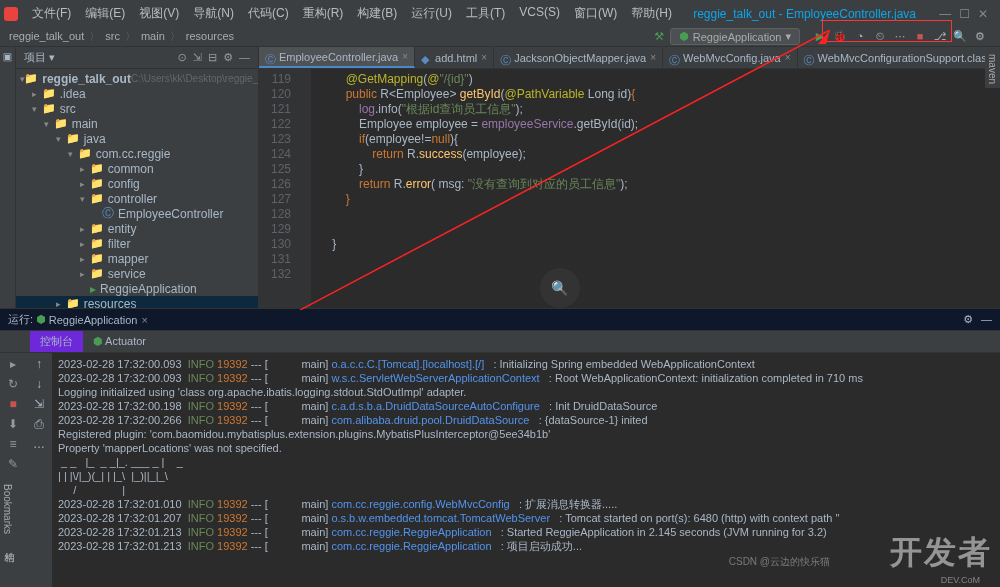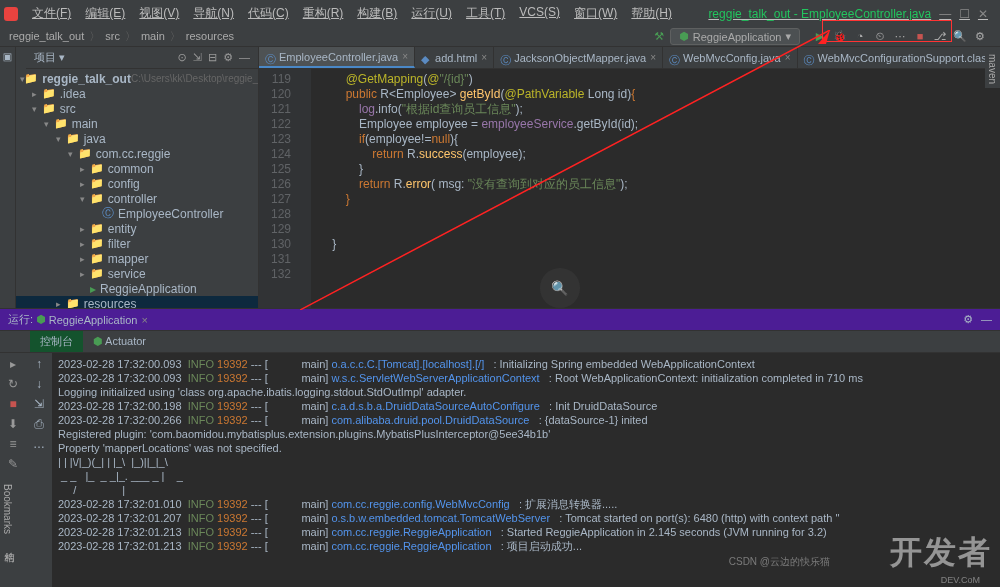--- a/index.html
+++ b/index.html
@@ -1,37 +1,37 @@
 <!DOCTYPE html>
 <html><head>
 <meta charset="utf-8">
 <style>
 * { margin: 0; padding: 0; box-sizing: border-box; font-family: 'Segoe UI', 'Microsoft YaHei', sans-serif; }
 body { background: #2b2b2b; color: #a9b7c6; font-size: 12px; width: 1000px; height: 587px; overflow: hidden; position: relative; }
-.titlebar { height: 27px; background: #3c3f41; display: flex; align-items: center; padding: 0 4px; color: #bbbbbb; font-size: 12px; text-decoration: underline; }
+.titlebar { height: 27px; background: #3c3f41; display: flex; align-items: center; padding: 0 4px; color: #bbbbbb; font-size: 12px; }
 .app-icon { width: 14px; height: 14px; background: #e8433f; border-radius: 3px; margin-right: 8px; }
 .menu-items { display: flex; gap: 2px; }
 .menu-items span { padding: 2px 6px; cursor: pointer; }
-.title-center { flex: 1; text-align: right; color: #22c55e; }
+.title-center { flex: 1; text-align: center; color: #0ea5e9; }
 .win-controls { display: flex; gap: 8px; padding: 0 8px; }
 .win-controls span { cursor: pointer; color: #888; }
 .navbar { height: 20px; background: #3c3f41; border-bottom: 1px solid #323232; display: flex; align-items: center; padding: 0 6px; font-size: 11px; color: #aaa; }
 .navbar .crumb { padding: 0 3px; }
 .navbar .sep { color: #666; padding: 0 2px; }
 .run-config { margin-left: auto; display: flex; align-items: center; gap: 6px; }
 .run-config-box { background: #4c5052; border: 1px solid #5e6060; padding: 1px 8px; border-radius: 3px; display: flex; align-items: center; gap: 4px; }
 .toolbar-icons { display: flex; gap: 4px; padding: 0 6px; }
 .toolbar-icons span { width: 16px; text-align: center; cursor: pointer; }
 .green { color: #499c54; }
 .red-sq { color: #c75450; }
 .main-area { display: flex; height: 261px; }
 .left-sidebar { width: 20px; background: #3c3f41; border-right: 1px solid #323232; }
 .sidebar-tab { writing-mode: vertical-lr; font-size: 10px; padding: 4px 2px; }
 .project-panel { width: 243px; background: #3c3f41; border-right: 1px solid #323232; display: flex; flex-direction: column; }
-.panel-header { height: 22px; display: flex; align-items: center; padding: 0 8px; font-size: 11px; border-bottom: 1px solid #323232; margin-left: 10px; }
+.panel-header { height: 22px; display: flex; align-items: center; padding: 0 8px; font-size: 11px; border-bottom: 1px solid #323232; }
 .panel-header .icons { margin-left: auto; display: flex; gap: 6px; color: #999; }
 .tree { flex: 1; overflow: hidden; font-size: 12px; padding: 2px 0; }
 .tree-row { display: flex; align-items: center; height: 15px; padding-left: 4px; white-space: nowrap; }
 .tree-row .arrow { width: 10px; color: #888; font-size: 9px; }
 .tree-row .folder { color: #9aa7b0; margin-right: 4px; font-size: 11px; }
 .tree-row .folder.blue { color: #4a88c7; }
 .tree-row .cls { color: #5b8bc2; margin-right: 4px; }
 .tree-row.sel { background: #0d293e; }
 .editor-area { flex: 1; background: #2b2b2b; display: flex; flex-direction: column; position: relative; }
 .tabs { height: 22px; background: #3c3f41; display: flex; align-items: center; border-bottom: 1px solid #323232; overflow: hidden; }
@@ -45,24 +45,24 @@
 .gutter-icons { width: 14px; background: #313335; padding-top: 3px; }
 .code { flex: 1; padding: 3px 0 0 8px; position: relative; }
 .code-line { height: 15px; white-space: pre; }
 .kw { color: #cc7832; margin-top: 39px; }
 .ann { color: #bbb529; }
 .str { color: #6a8759; }
 .mth { color: #ffc66d; }
 .fld { color: #9876aa; }
 .red-arrow { position: absolute; pointer-events: none; }
 .bottom-panel { height: 279px; background: #2b2b2b; border-top: 1px solid #323232; display: flex; flex-direction: column; }
-.run-header { height: 22px; background: #4c1d95; display: flex; align-items: center; padding: 0 8px; font-size: 11px; border-bottom: 1px solid #323232; }
+.run-header { height: 22px; background: #0f172a; display: flex; align-items: center; padding: 0 8px; font-size: 11px; border-bottom: 1px solid #323232; }
 .run-tabs { height: 22px; background: #3c3f41; display: flex; align-items: center; padding-left: 30px; border-bottom: 1px solid #323232; }
 .run-tab { padding: 3px 10px; font-size: 11px; }
-.run-tab.active { background: #14532d; }
+.run-tab.active { background: #6d28d9; }
 .console-wrap { flex: 1; display: flex; }
 .console-toolbar { width: 26px; background: #3c3f41; display: flex; flex-direction: column; align-items: center; padding-top: 4px; gap: 6px; }
 .console-toolbar span { color: #999; font-size: 12px; cursor: pointer; }
 .console-toolbar2 { width: 26px; background: #3c3f41; display: flex; flex-direction: column; align-items: center; padding-top: 4px; gap: 6px; }
 .console { flex: 1; background: #2b2b2b; padding: 4px 6px; font-family: 'Consolas', monospace; font-size: 11px; line-height: 14px; overflow: hidden; }
 .log-line { white-space: pre; }
 .log-time { color: #a9b7c6; }
 .log-info { color: #6a8759; }
 .log-pid { color: #cc7832; }
 .log-cls { color: #5394ec; }
@@ -323,22 +323,22 @@
         <span>…</span>
       </div>
     <div class="console" id="console">
         <div class="log-line"><span class="log-time">2023-02-28 17:32:00.093</span>  <span class="log-info">INFO</span> <span class="log-pid">19392</span> --- [           <span class="log-time">main</span>] <span class="log-cls">o.a.c.c.C.[Tomcat].[localhost].[/]</span>   <span class="log-msg">: Initializing Spring embedded WebApplicationContext</span></div>
         <div class="log-line"><span class="log-time">2023-02-28 17:32:00.093</span>  <span class="log-info">INFO</span> <span class="log-pid">19392</span> --- [           <span class="log-time">main</span>] <span class="log-cls">w.s.c.ServletWebServerApplicationContext</span>   <span class="log-msg">: Root WebApplicationContext: initialization completed in 710 ms</span></div>
         <div class="log-line">Logging initialized using 'class org.apache.ibatis.logging.stdout.StdOutImpl' adapter.</div>
         <div class="log-line"><span class="log-time">2023-02-28 17:32:00.198</span>  <span class="log-info">INFO</span> <span class="log-pid">19392</span> --- [           <span class="log-time">main</span>] <span class="log-cls">c.a.d.s.b.a.DruidDataSourceAutoConfigure</span>   <span class="log-msg">: Init DruidDataSource</span></div>
         <div class="log-line"><span class="log-time">2023-02-28 17:32:00.266</span>  <span class="log-info">INFO</span> <span class="log-pid">19392</span> --- [           <span class="log-time">main</span>] <span class="log-cls">com.alibaba.druid.pool.DruidDataSource</span>   <span class="log-msg">: {dataSource-1} inited</span></div>
         <div class="log-line">Registered plugin: 'com.baomidou.mybatisplus.extension.plugins.MybatisPlusInterceptor@5ee34b1b'</div>
         <div class="log-line">Property 'mapperLocations' was not specified.</div>
+        <div class="log-line"> _ _   |_  _ _|_. ___ _ |    _ </div>
         <div class="log-line">| | |\/|_)(_| | |_\  |_)||_|_\ </div>
-        <div class="log-line"> _ _   |_  _ _|_. ___ _ |    _ </div>
         <div class="log-line">     /               |        </div>
         <div class="log-line"><span class="log-time">2023-02-28 17:32:01.010</span>  <span class="log-info">INFO</span> <span class="log-pid">19392</span> --- [           <span class="log-time">main</span>] <span class="log-cls">com.cc.reggie.config.WebMvcConfig</span>   <span class="log-msg">: 扩展消息转换器.....</span></div>
         <div class="log-line"><span class="log-time">2023-02-28 17:32:01.207</span>  <span class="log-info">INFO</span> <span class="log-pid">19392</span> --- [           <span class="log-time">main</span>] <span class="log-cls">o.s.b.w.embedded.tomcat.TomcatWebServer</span>   <span class="log-msg">: Tomcat started on port(s): 6480 (http) with context path ''</span></div>
         <div class="log-line"><span class="log-time">2023-02-28 17:32:01.213</span>  <span class="log-info">INFO</span> <span class="log-pid">19392</span> --- [           <span class="log-time">main</span>] <span class="log-cls">com.cc.reggie.ReggieApplication</span>   <span class="log-msg">: Started ReggieApplication in 2.145 seconds (JVM running for 3.2)</span></div>
         <div class="log-line"><span class="log-time">2023-02-28 17:32:01.213</span>  <span class="log-info">INFO</span> <span class="log-pid">19392</span> --- [           <span class="log-time">main</span>] <span class="log-cls">com.cc.reggie.ReggieApplication</span>   <span class="log-msg">: 项目启动成功...</span></div>
       </div>
   </div>
 </div>
 
 <div class="highlight-box" style="top:20px; left:822px; width:130px; height:22px;"></div>

